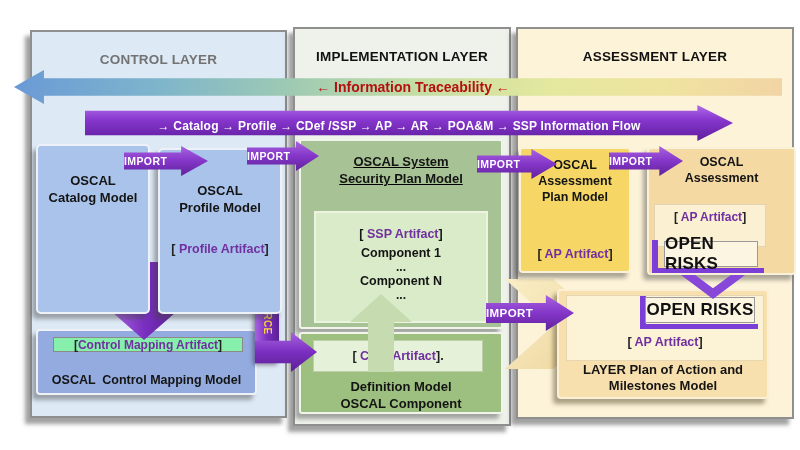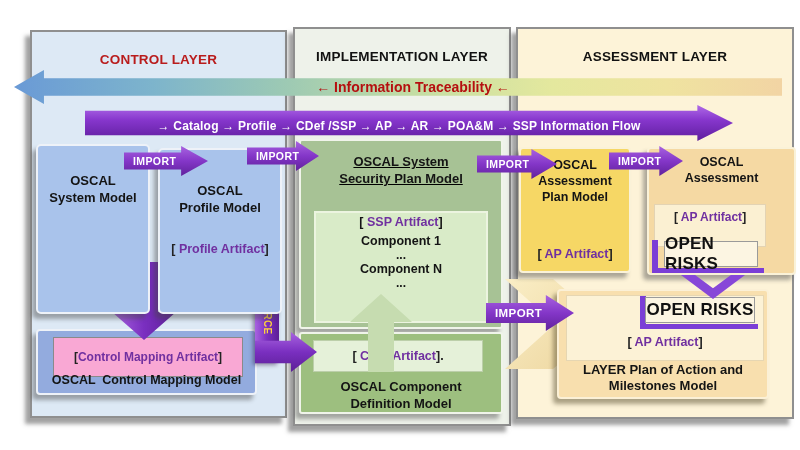--- a/index.html
+++ b/index.html
@@ -6,21 +6,21 @@
   *{box-sizing:border-box;font-family:"Liberation Sans", sans-serif;}
   .stage{position:relative;width:800px;height:450px;background:#fff;overflow:hidden;}
 
   
   .panel{position:absolute;border:2px solid #8f8f8f;box-shadow:-5px 6px 4px rgba(70,70,70,.5);}
   .panel-control{left:30px;top:30px;width:257px;height:388px;background:#dde9f5;}
   .panel-impl{left:293px;top:27px;width:218px;height:399px;background:#eef2ea;}
   .panel-assess{left:516px;top:27px;width:278px;height:392px;background:#fdf3d8;}
   .panel-title{position:absolute;top:9px;left:0;width:100%;text-align:center;
     font-size:13.5px;font-weight:700;color:#111;letter-spacing:.2px;}
-  .panel-title.purple{color:#b91c1c;}
+  .panel-title.purple{color:#737373;}
 
   
   .trace-arrow{position:absolute;left:14px;top:70px;width:768px;height:34px;z-index:30;
     background:linear-gradient(90deg,#6a9ad6 0%,#7db4cc 18%,#9cc9b4 35%,#c3dda4 52%,#e4e89e 70%,#efe3a0 85%,#f2d4a4 100%);
     clip-path:polygon(0 50%,3.9% 0%,3.9% 24%,100% 24%,100% 76%,3.9% 76%,3.9% 100%);
     display:flex;align-items:center;justify-content:center;
     filter:drop-shadow(-2px 3px 1px rgba(190,10,10,.85)) drop-shadow(-3px 5px 3px rgba(110,110,110,.45));}
   .trace-arrow span{font-size:14px;font-weight:700;color:#b50f0f;padding-left:30px;}
   .flow-arrow{position:absolute;left:85px;top:105px;width:648px;height:36px;z-index:30;
     background:linear-gradient(180deg,#b06ae8 0%,#8636cc 42%,#5f1e9e 100%);
@@ -28,21 +28,21 @@
     display:flex;align-items:center;justify-content:center;
     filter:drop-shadow(-2px 3px 2px rgba(60,30,90,.55));}
   .flow-arrow span{font-size:12px;font-weight:700;color:#fff;letter-spacing:.2px;padding:0 30px 0 10px;margin-top:6px;}
 
   
   .imp{position:absolute;height:30px;z-index:20;
     background:linear-gradient(180deg,#a863e0,#8436c8 50%,#61229c);
     clip-path:polygon(0 22%,68% 22%,68% 0,100% 50%,68% 100%,68% 78%,0 78%);
     display:flex;align-items:center;
     filter:drop-shadow(-2px 3px 2px rgba(50,30,70,.55));}
-  .imp span{color:#fff;font-size:10.5px;font-weight:700;letter-spacing:.4px;padding-left:9px;}
+  .imp span{color:#fff;font-size:10.5px;font-weight:700;letter-spacing:.4px;padding-left:0;}
   .imp1{left:124px;top:146px;width:84px;}
   .imp2{left:247px;top:141px;width:72px;}
   .imp3{left:477px;top:149px;width:80px;}
   .imp4{left:609px;top:146px;width:74px;}
   .imp5{left:486px;top:295px;width:88px;height:36px;}
   .imp5 span{font-size:11.5px;}
 
   
   .src-down{position:absolute;left:112px;top:262px;width:64px;height:78px;z-index:15;
     background:linear-gradient(90deg,#a863e0,#7a2fc0 50%,#5c1f96);
@@ -69,31 +69,31 @@
   .artifact .pa{color:#7030a0;}
 
   
   .box-catalog{left:36px;top:144px;width:114px;height:170px;background:#a9c3eb;z-index:16;}
   .box-catalog .t{position:absolute;top:26px;width:100%;}
   .box-catalog .artifact{position:absolute;top:86px;}
   .box-profile{left:158px;top:148px;width:124px;height:166px;background:#a9c3eb;z-index:16;}
   .box-profile .t{position:absolute;top:32px;width:100%;}
   .box-profile .artifact{position:absolute;top:92px;}
   .box-mapping{left:36px;top:329px;width:221px;height:66px;background:#93abde;z-index:10;border-radius:4px;}
-  .mapping-inner{position:absolute;left:15px;top:6px;width:190px;height:40px;background:#f9a8d4;
+  .mapping-inner{position:absolute;left:15px;top:6px;width:190px;height:15px;background:#86efac;
     border:1.5px solid #8a8a8a;display:flex;align-items:center;justify-content:center;}
   .mapping-inner .artifact{font-size:12px;}
   .mapping-title{position:absolute;top:42px;width:100%;text-align:center;font-size:12.5px;
     font-weight:700;color:#141414;white-space:pre-wrap;}
 
   
   .box-ssp{left:299px;top:139px;width:204px;height:190px;background:#a7c295;z-index:10;border-radius:3px;border-color:#f0f4ea;}
   .box-ssp .t{position:absolute;top:12px;width:100%;text-decoration:underline;}
   .ssp-inner{position:absolute;left:13px;top:70px;width:174px;height:112px;background:#d9ebc8;
-    border:2px solid #ecf4e0;display:flex;flex-direction:column;align-items:center;padding-top:0;}
+    border:2px solid #ecf4e0;display:flex;flex-direction:column;align-items:center;padding-top:12px;}
   .ssp-inner .line{font-size:12.5px;font-weight:700;color:#141414;line-height:19px;}
   .ssp-inner .dots{font-size:12px;font-weight:700;line-height:9px;color:#141414;}
   .up-arrow{position:absolute;left:350px;top:294px;width:62px;height:78px;z-index:14;background:#c6dcb0;
     clip-path:polygon(50% 0,100% 36%,71% 36%,71% 100%,29% 100%,29% 36%,0 36%);
     filter:drop-shadow(3px 2px 2px rgba(30,50,20,.55));}
   .box-compdef{left:299px;top:332px;width:204px;height:82px;background:#9dbf7f;z-index:12;border-radius:3px;border-color:#f0f4ea;}
   .cdef-inner{position:absolute;left:12px;top:6px;width:170px;height:32px;background:#e5f1d9;
     border:1px solid #bccfaa;display:flex;align-items:center;justify-content:center;}
   .box-compdef .t{position:absolute;top:44px;width:100%;}
 
@@ -150,21 +150,21 @@
     <span>← Information Traceability ←</span>
   </div>
 
   <div class="flow-arrow">
     <span>→ Catalog → Profile → CDef /SSP → AP → AR → POA&amp;M → SSP Information Flow</span>
   </div>
 
   <div class="mbox box-catalog">
     <div class="t">
       <div class="bt">OSCAL</div>
-      <div class="bt">System Model</div>
+      <div class="bt">Catalog Model</div>
     </div>
   </div>
 
   <div class="mbox box-profile">
     <div class="t">
       <div class="bt">OSCAL</div>
       <div class="bt">Profile Model</div>
     </div>
     <div class="artifact"><span class="bk">[ </span><span class="pa">Profile Artifact</span><span class="bk">]</span></div>
   </div>
@@ -188,22 +188,22 @@
       <div class="line">Component N</div>
       <div class="dots">...</div>
     </div>
   </div>
 
   <div class="mbox box-compdef">
     <div class="cdef-inner">
       <div class="artifact"><span class="bk">[ </span><span class="pa">CDef Artifact</span><span class="bk">].</span></div>
     </div>
     <div class="t">
+      <div class="bt">Definition Model</div>
       <div class="bt">OSCAL Component</div>
-      <div class="bt">Definition Model</div>
     </div>
   </div>
 
   <div class="up-arrow"></div>
 
   <div class="mbox box-ap">
     <div class="t">
       <div class="bt">OSCAL</div>
       <div class="bt">Assessment</div>
       <div class="bt">Plan Model</div>

